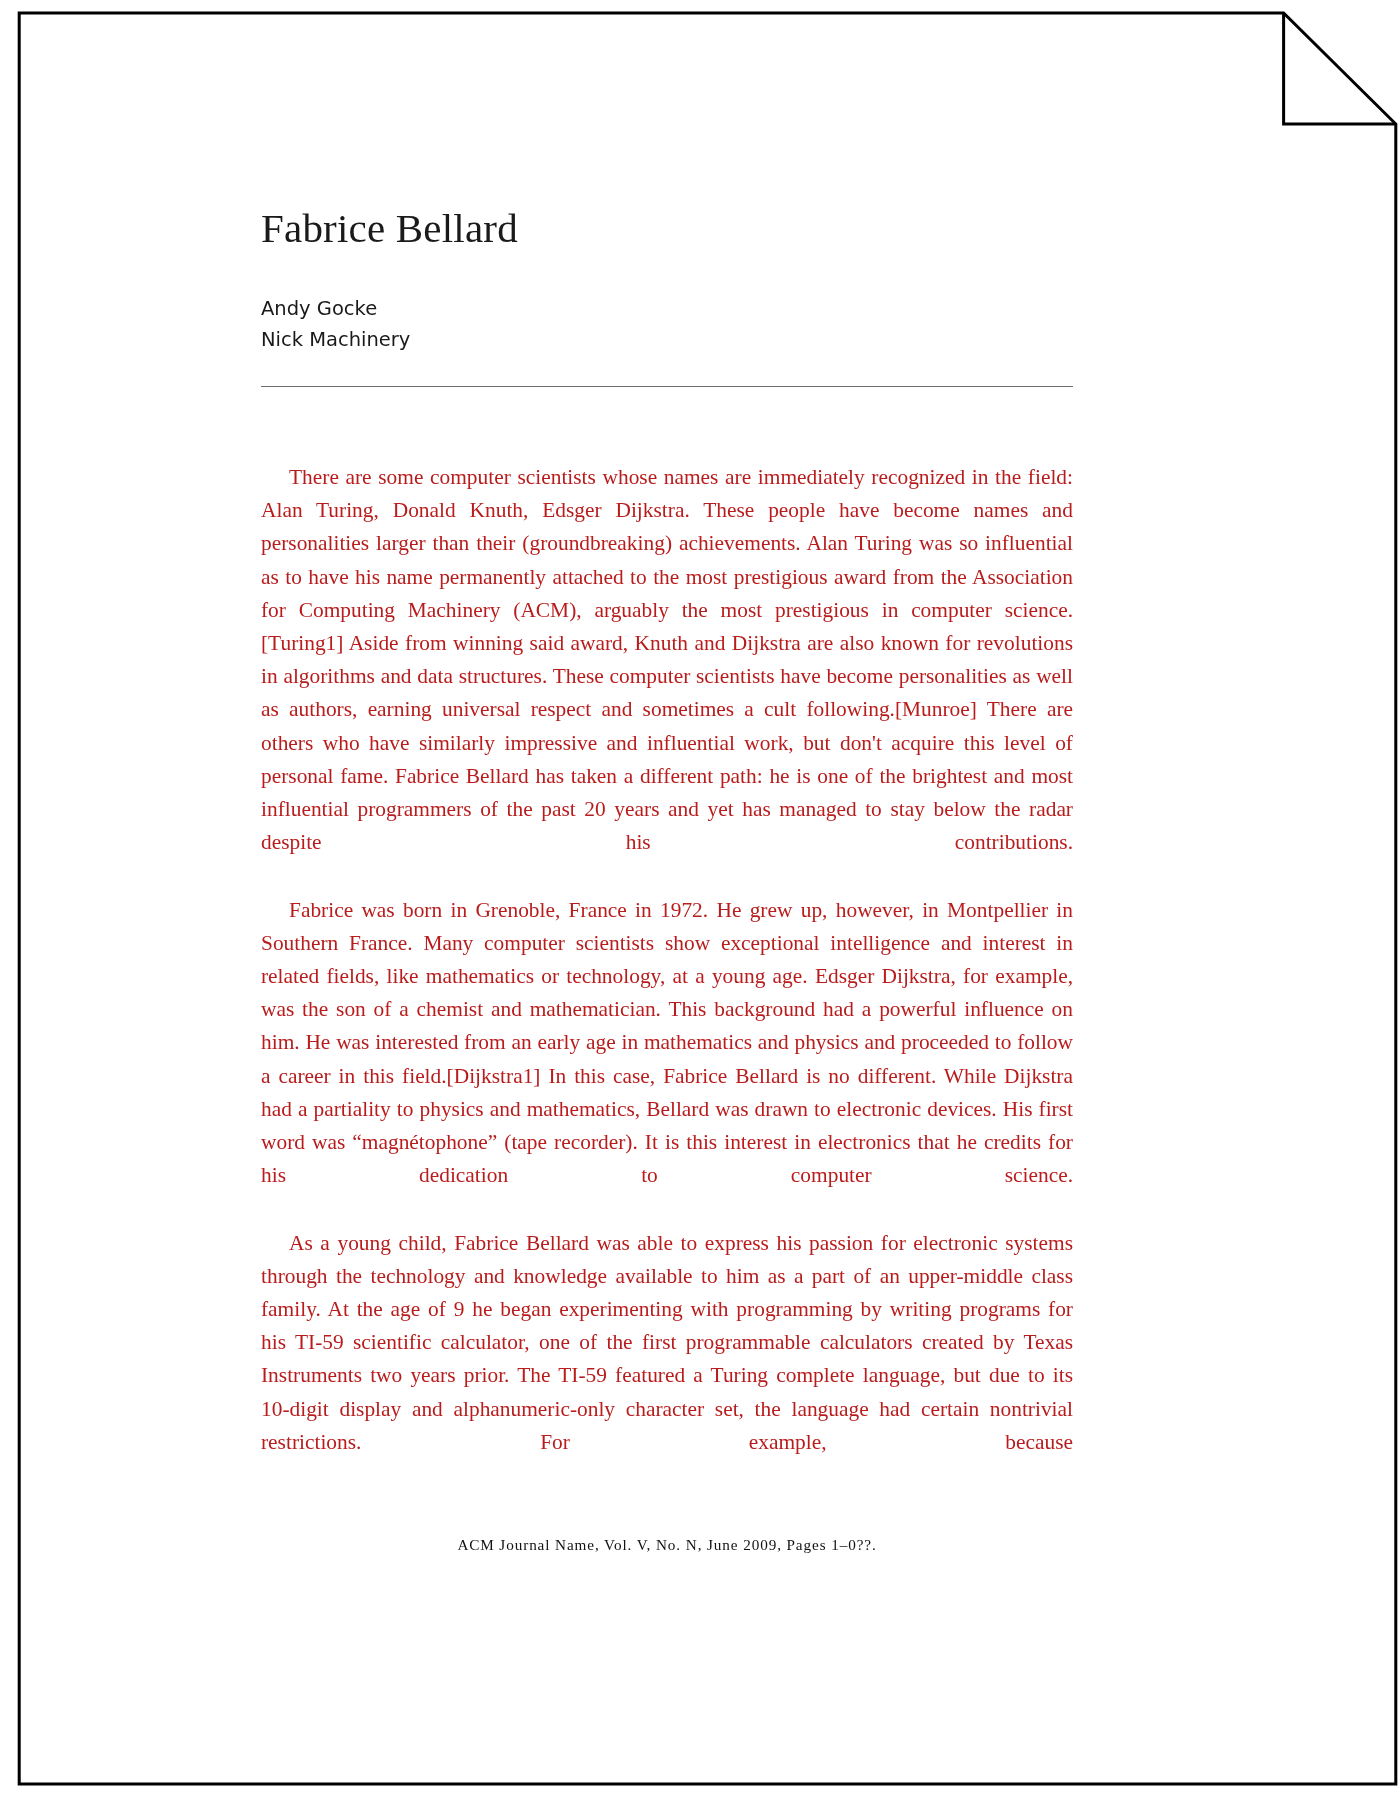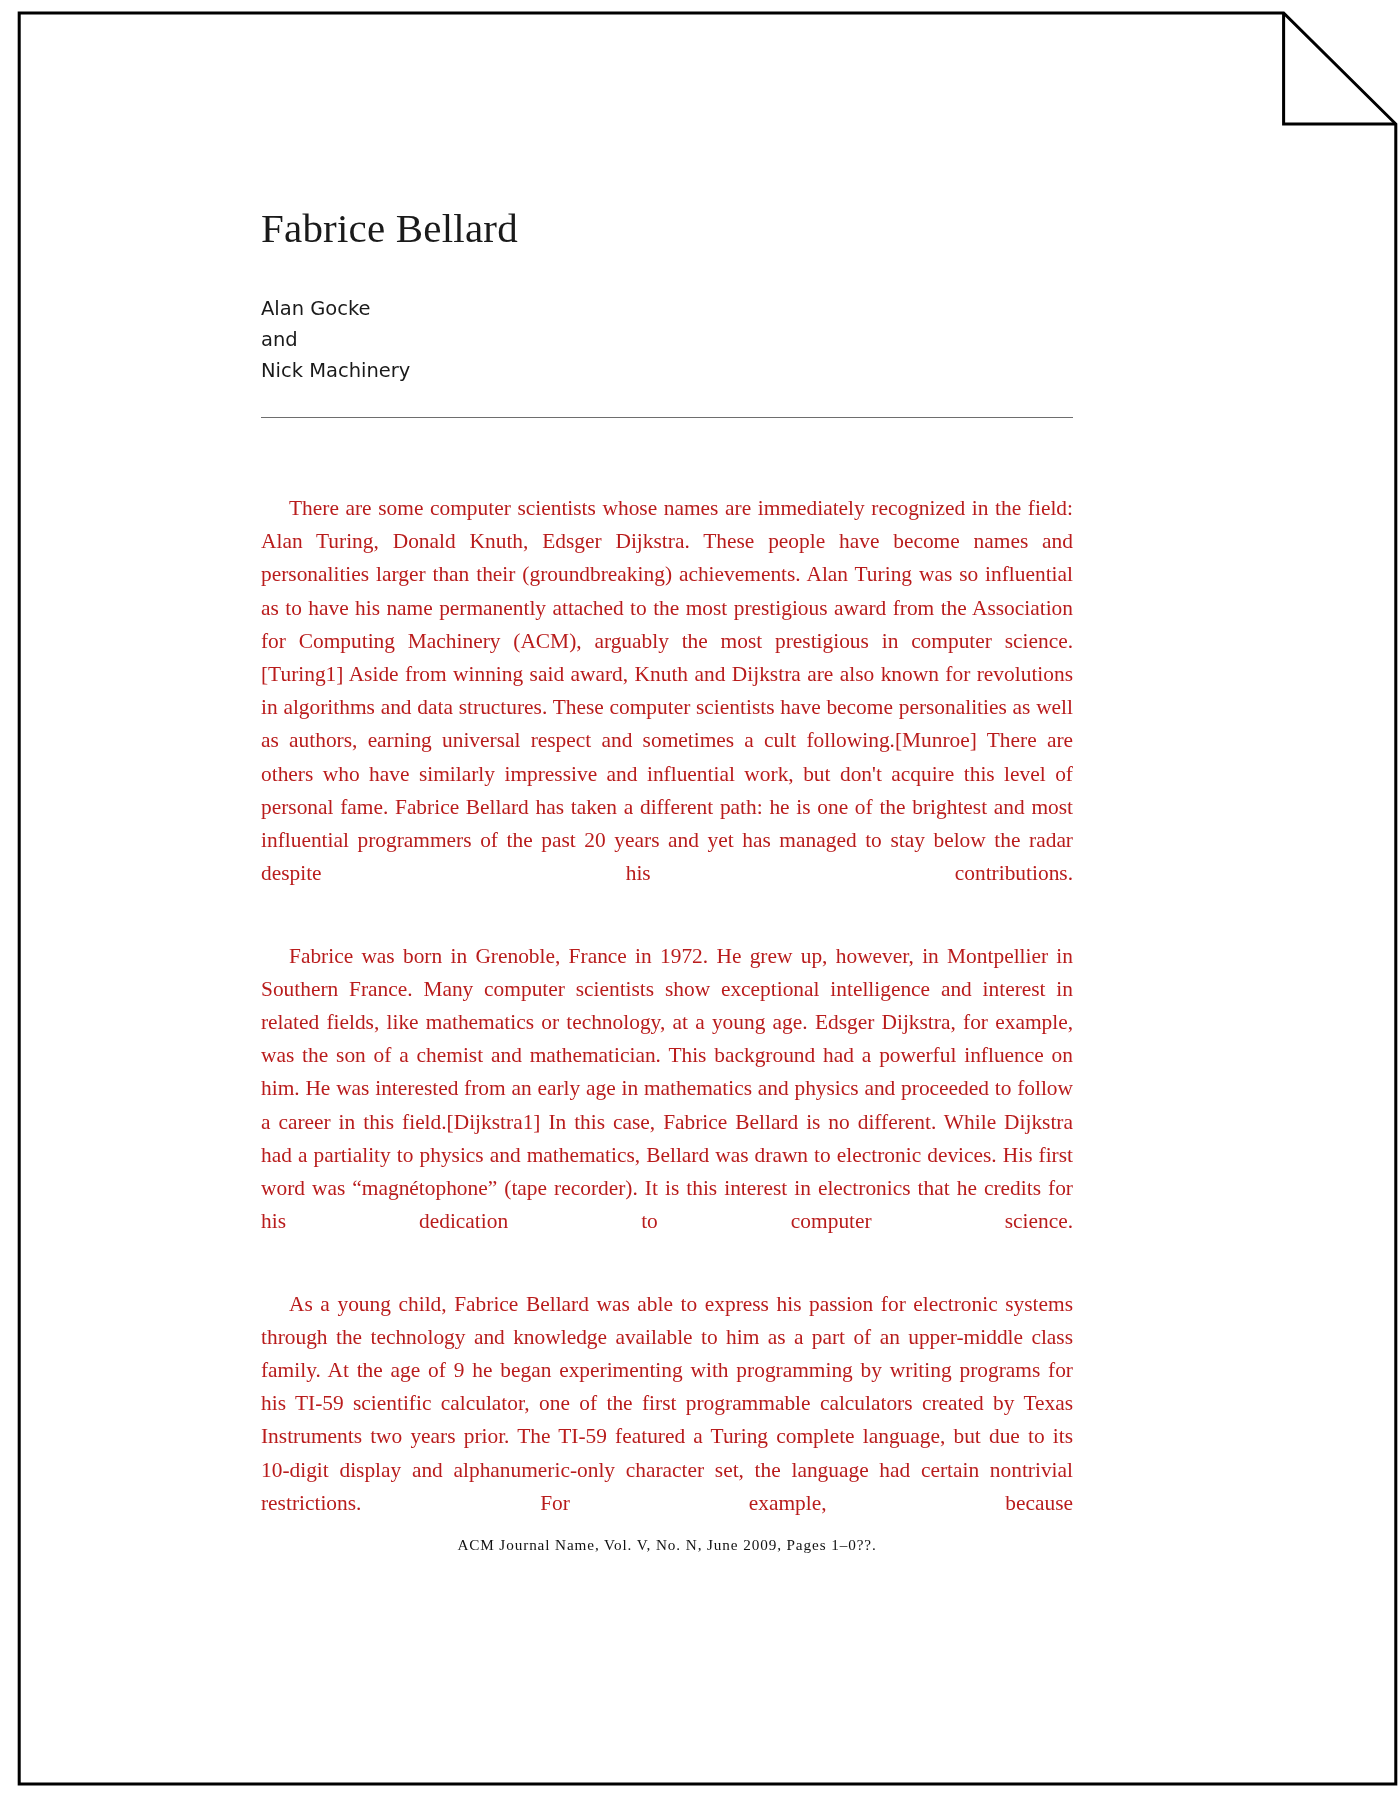--- a/index.html
+++ b/index.html
@@ -94,21 +94,21 @@
     line-height: 33.2px;
     text-align: justify;
     text-justify: inter-word;
     margin: 0;
     color: #b91c1c;
     word-spacing: 0.4px;
     hyphens: none;
   }
 
   .body-text p + p {
-    margin-top: 16px;
+    margin-top: 1px;
   }
 
   .body-text p.indent {
     text-indent: 28px;
   }
 
   
   .body-text p::after {
     content: "";
     display: inline-block;
@@ -132,22 +132,21 @@
 
 <div class="page-canvas">
 
   <div class="sheet">
 
     <div class="content">
 
       <h1 class="doc-title">Fabrice Bellard</h1>
 
       <div class="authors">
-        <div class="author-line">Alan Gocke</div>
-        <div class="author-line">and</div>
+        <div class="author-line">Andy Gocke</div>
         <div class="author-line">Nick Machinery</div>
       </div>
 
       <div class="rule"></div>
 
       <div class="body-text">
         <p class="indent">There are some computer scientists whose names are immediately recognized in the field: Alan Turing, Donald Knuth, Edsger Dijkstra. These people have become names and personalities larger than their (groundbreaking) achievements. Alan Turing was so influential as to have his name permanently attached to the most prestigious award from the Association for Computing Machinery (ACM), arguably the most prestigious in computer science.[Turing1] Aside from winning said award, Knuth and Dijkstra are also known for revolutions in algorithms and data structures. These computer scientists have become personalities as well as authors, earning universal respect and sometimes a cult following.[Munroe] There are others who have similarly impressive and influential work, but don't acquire this level of personal fame. Fabrice Bellard has taken a different path: he is one of the brightest and most influential programmers of the past 20 years and yet has managed to stay below the radar despite his contributions.</p>
         <p class="indent">Fabrice was born in Grenoble, France in 1972. He grew up, however, in Montpellier in Southern France. Many computer scientists show exceptional intelligence and interest in related fields, like mathematics or technology, at a young age. Edsger Dijkstra, for example, was the son of a chemist and mathematician. This background had a powerful influence on him. He was interested from an early age in mathematics and physics and proceeded to follow a career in this field.[Dijkstra1] In this case, Fabrice Bellard is no different. While Dijkstra had a partiality to physics and mathematics, Bellard was drawn to electronic devices. His first word was “magnétophone” (tape recorder). It is this interest in electronics that he credits for his dedication to computer science.</p>
         <p class="indent">As a young child, Fabrice Bellard was able to express his passion for electronic systems through the technology and knowledge available to him as a part of an upper-middle class family. At the age of 9 he began experimenting with programming by writing programs for his TI-59 scientific calculator, one of the first programmable calculators created by Texas Instruments two years prior. The TI-59 featured a Turing complete language, but due to its 10-digit display and alphanumeric-only character set, the language had certain nontrivial restrictions. For example, because</p>
       </div>

